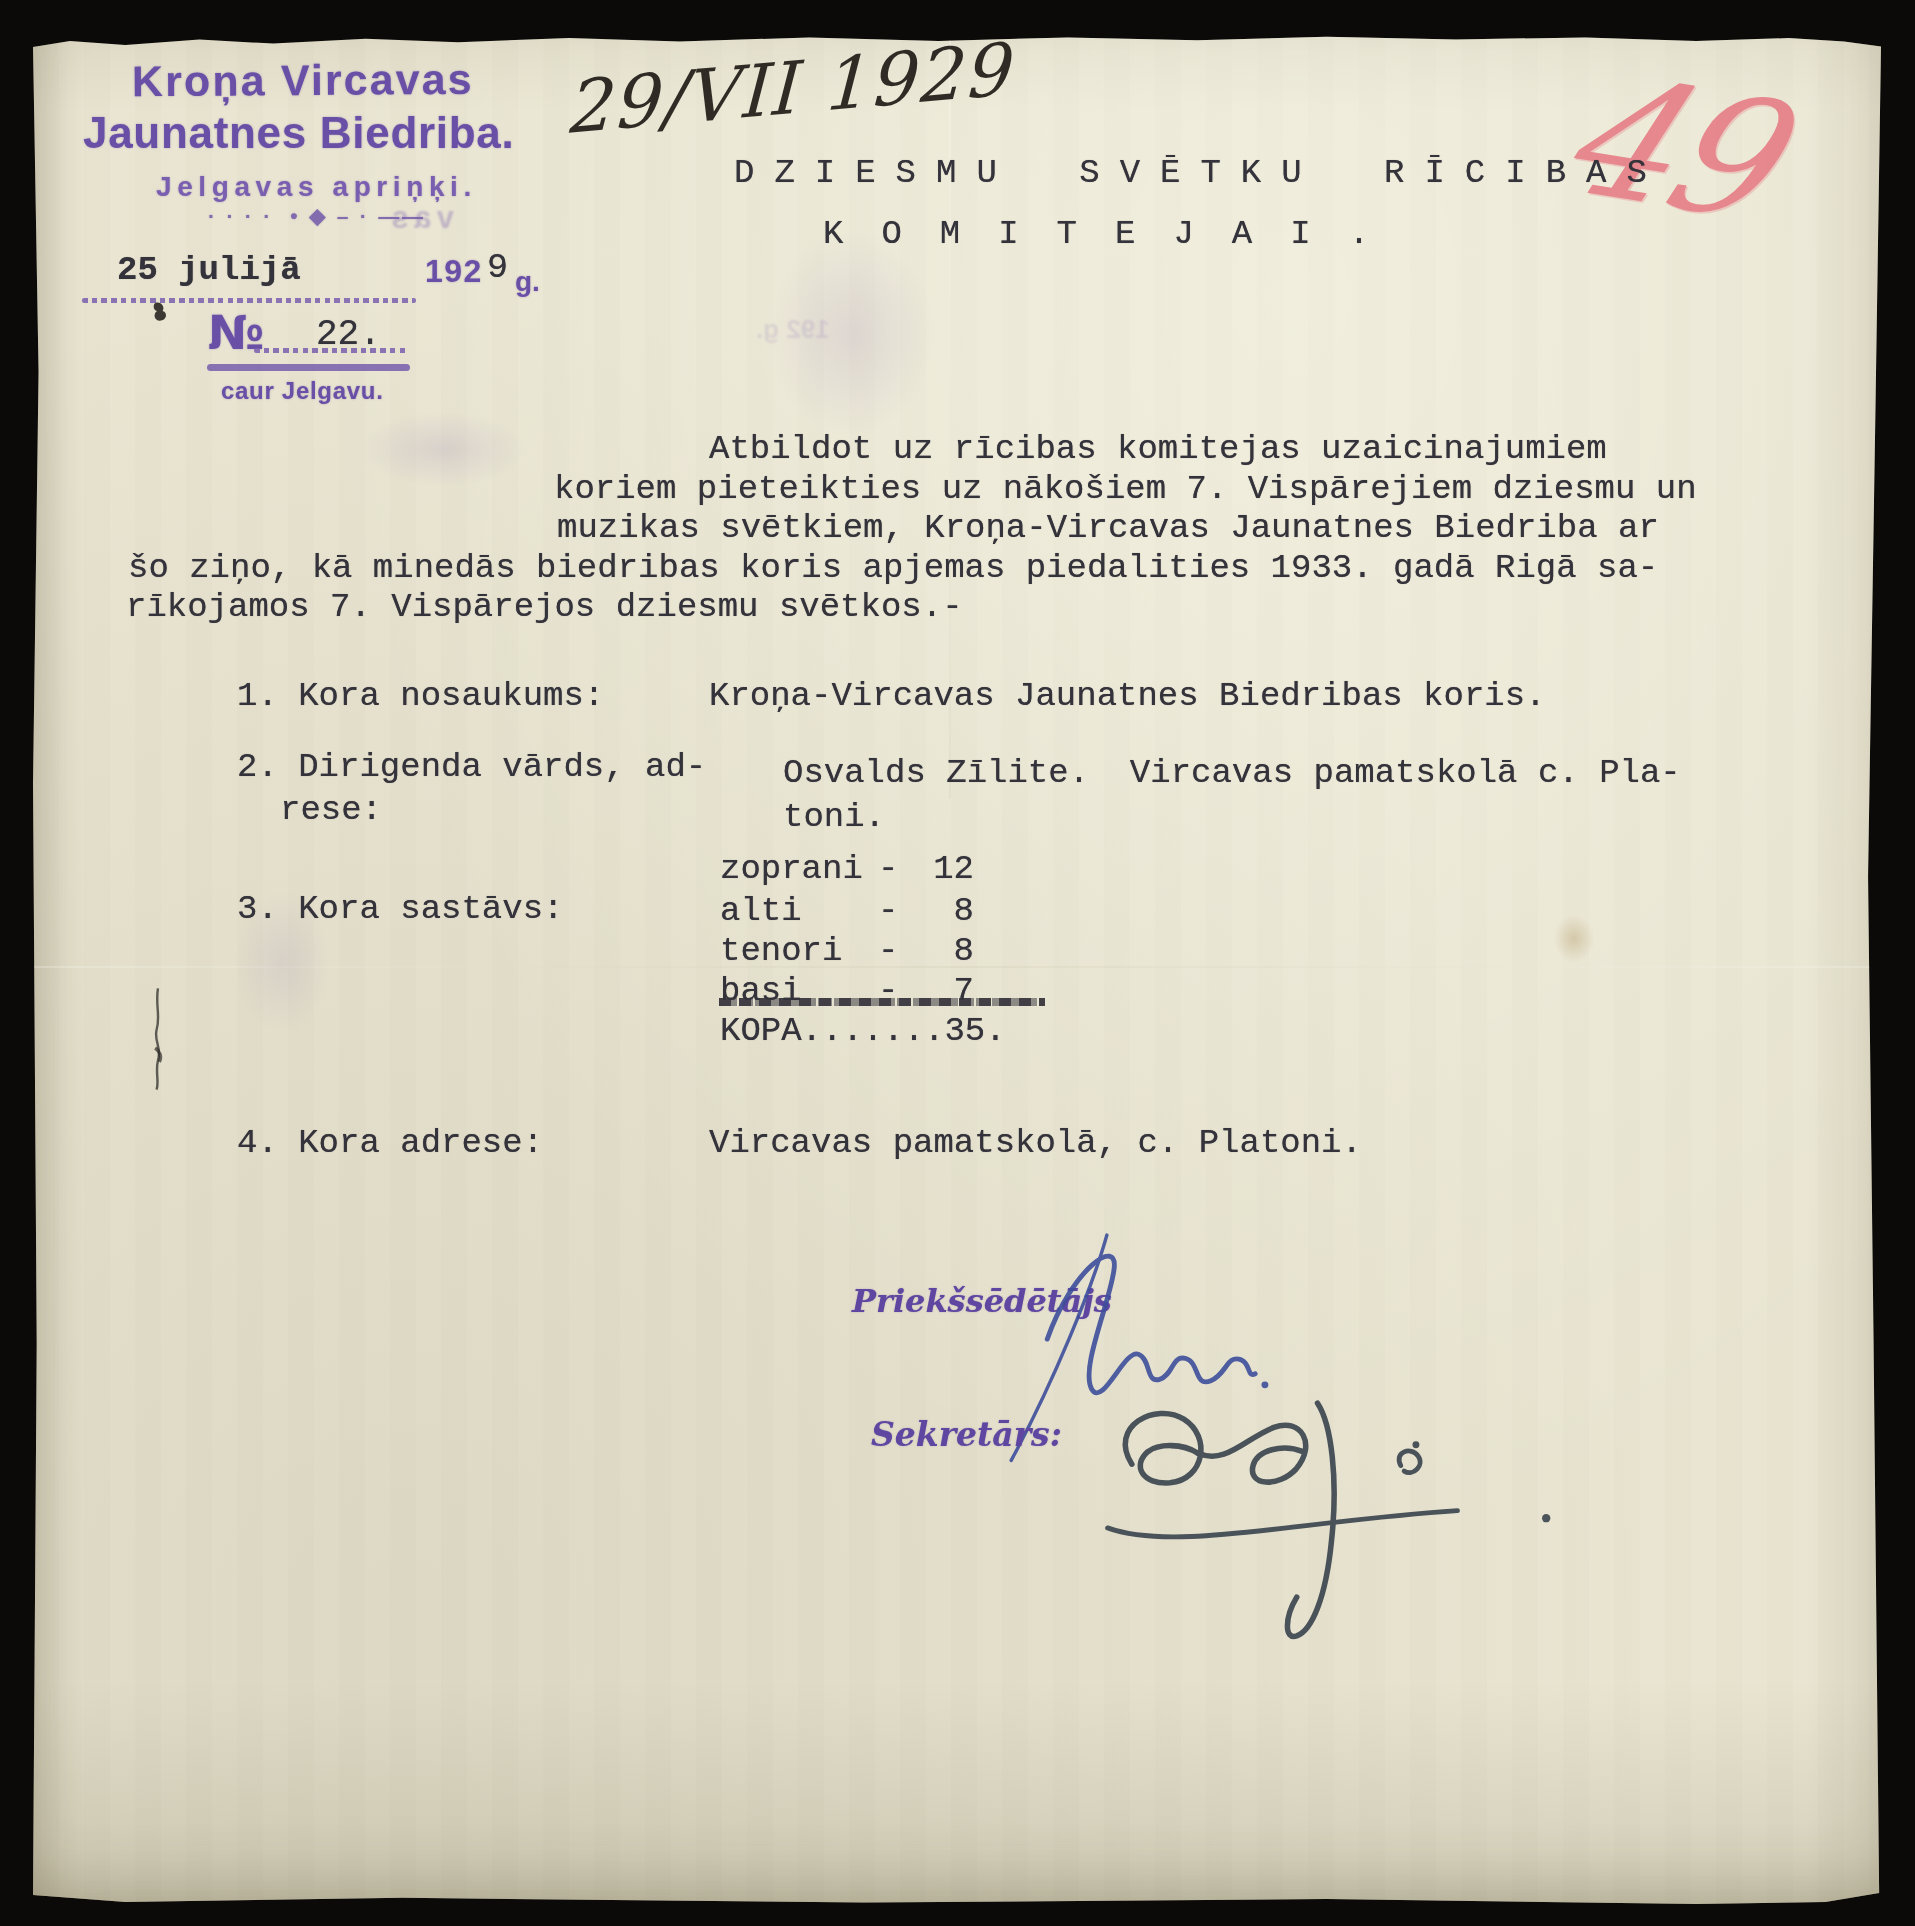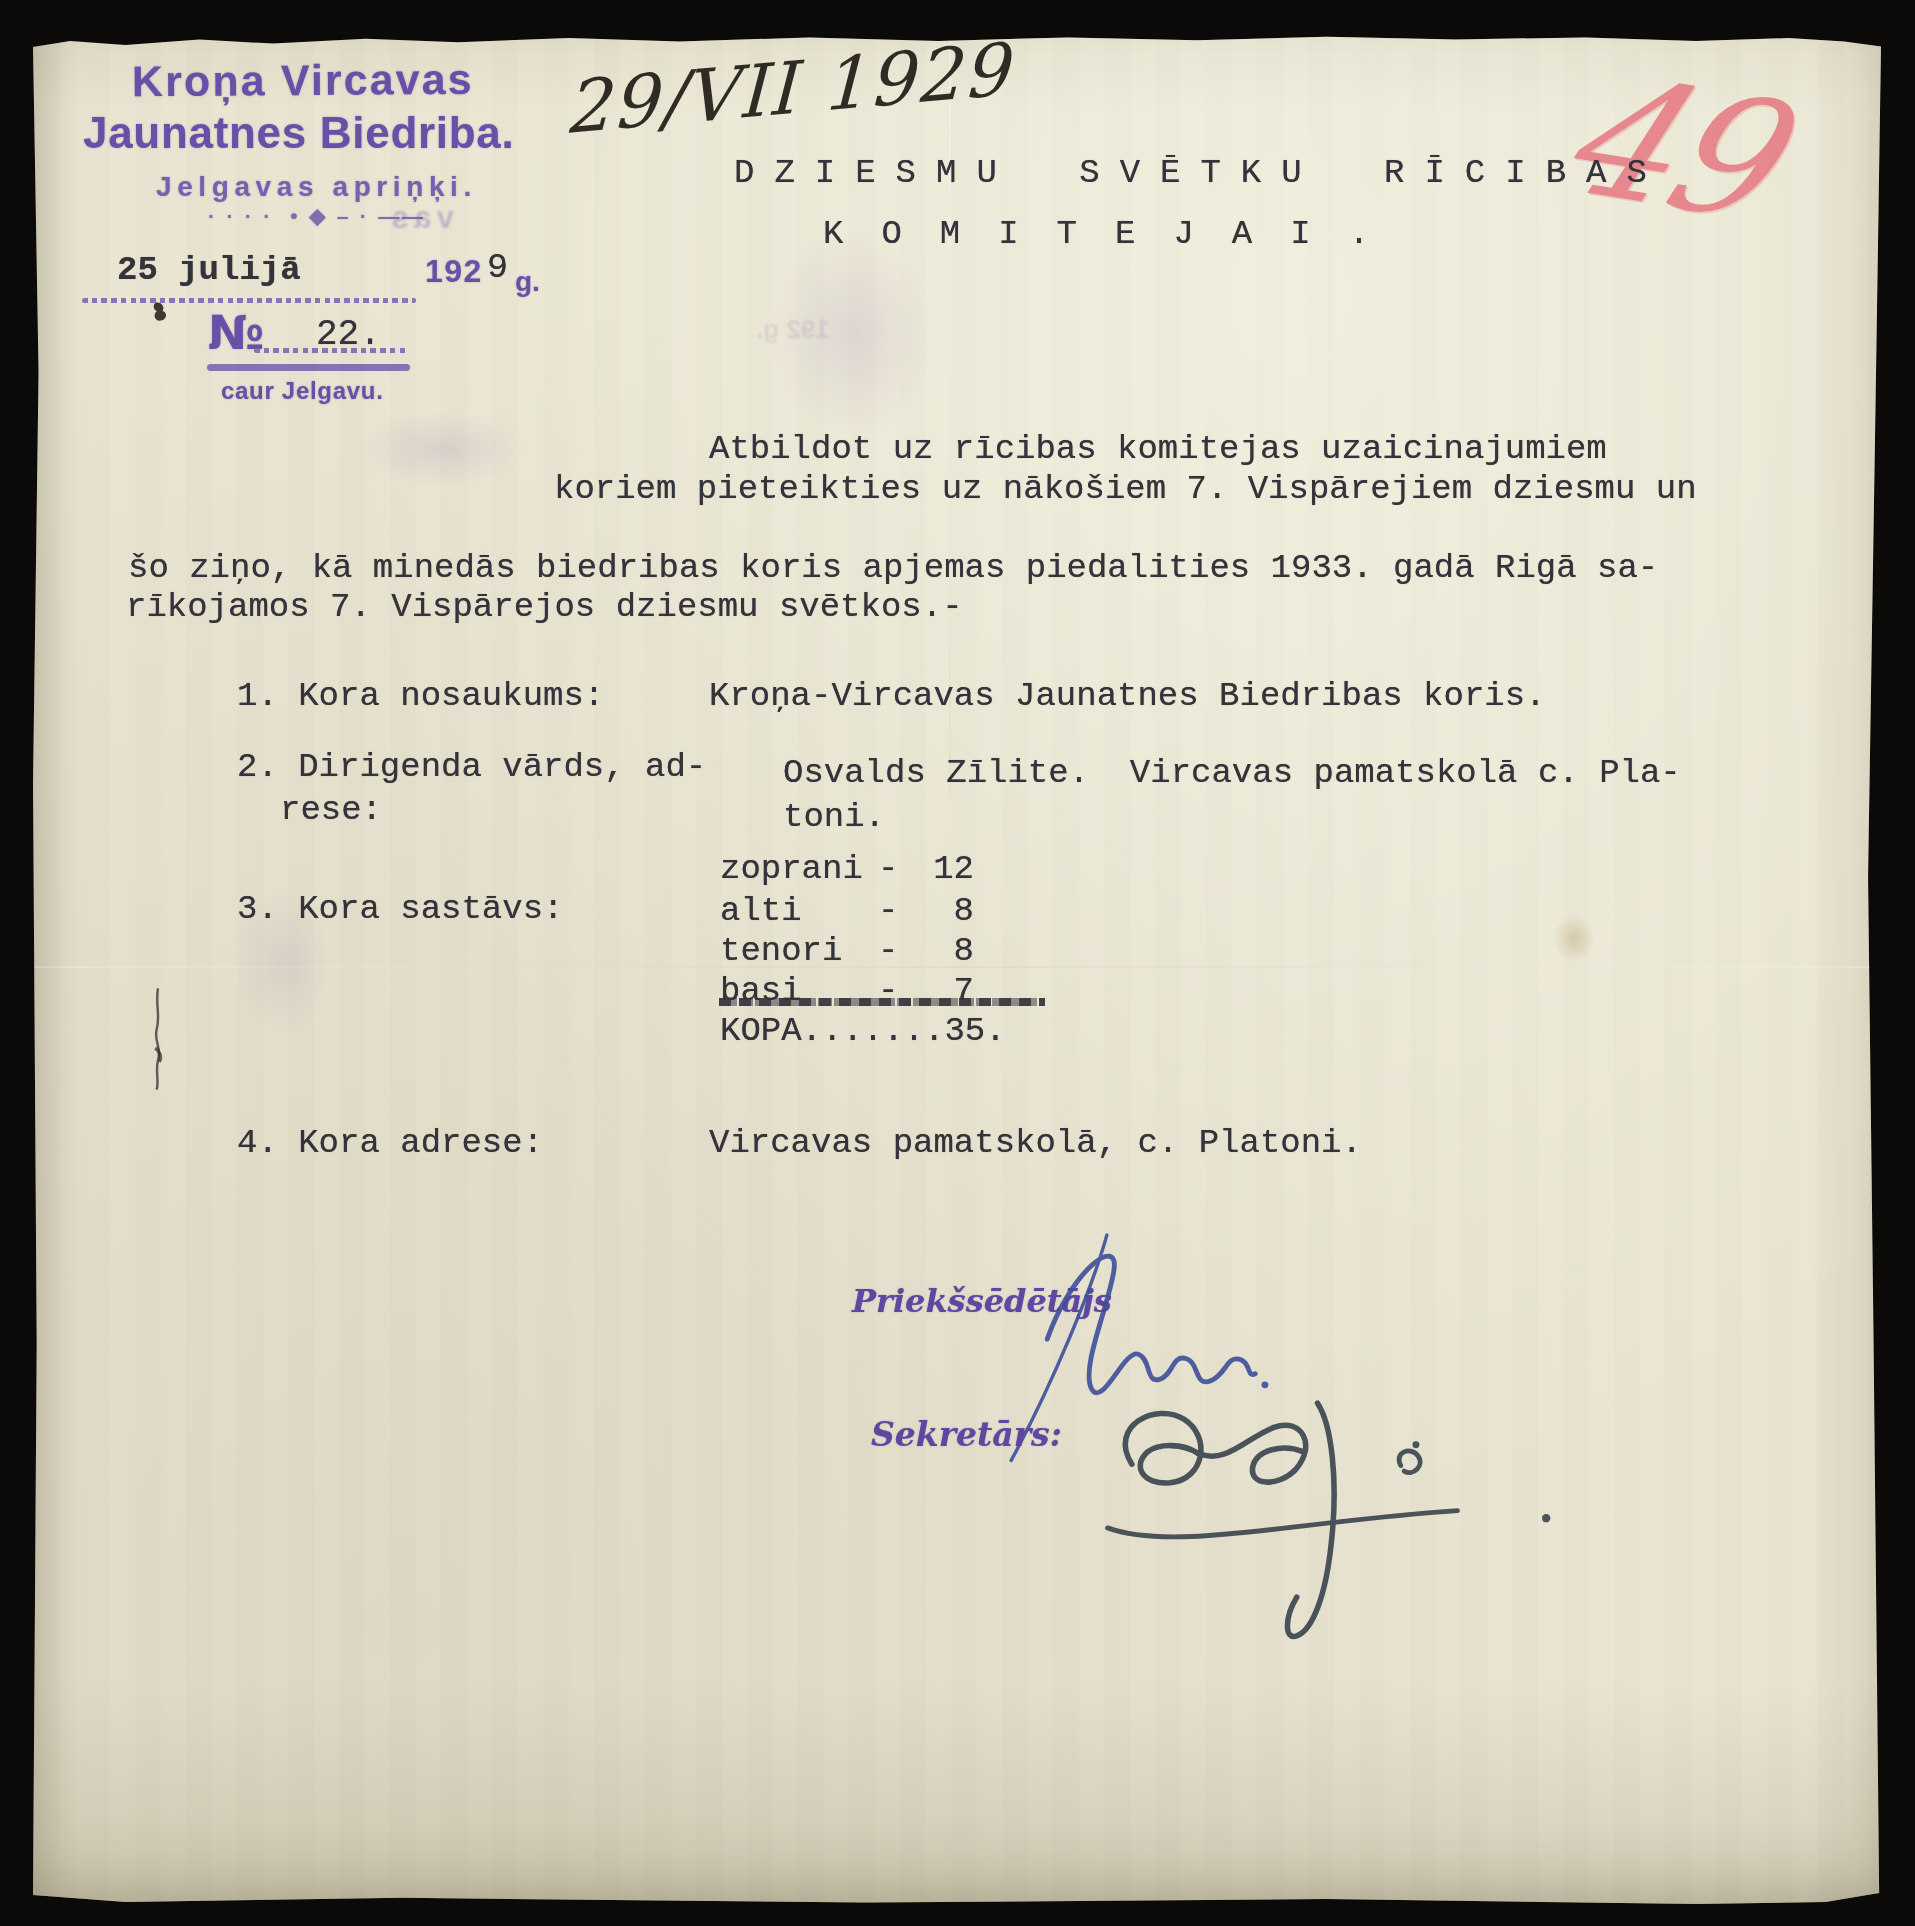--- a/index.html
+++ b/index.html
@@ -88,20 +88,21 @@
   <div class="lh" style="left:515px;top:266px;font-size:28px;">g.</div>
 
   <div class="lh" style="left:208px;top:305px;font-size:47px;font-family:'DejaVu Sans',sans-serif;">№</div>
   <div class="mono" style="left:316px;top:314px;font-size:36px;">22.</div>
   <div class="dotline" style="left:254px;top:348px;width:155px;"></div>
   <div class="solidline" style="left:207px;top:364px;width:203px;"></div>
   <div class="lh" style="left:221px;top:377px;font-size:24px;letter-spacing:0.7px;">caur Jelgavu.</div>
 
   <div class="mono" style="left:709px;top:430px;">Atbildot uz rīcibas komitejas uzaicinajumiem</div>
   <div class="mono" style="left:554px;top:470px;">koriem pieteikties uz nākošiem 7. Vispārejiem dziesmu un</div>
+  <div class="mono" style="left:557px;top:509px;">muzikas svētkiem, Kroņa-Vircavas Jaunatnes Biedriba ar</div>
   <div class="mono" style="left:128px;top:549px;">šo ziņo, kā minedās biedribas koris apjemas piedalities 1933. gadā Rigā sa-</div>
   <div class="mono" style="left:126px;top:588px;">rīkojamos 7. Vispārejos dziesmu svētkos.-</div>
 
   <div class="mono" style="left:237px;top:677px;">1. Kora nosaukums:</div>
   <div class="mono" style="left:709px;top:677px;">Kroņa-Vircavas Jaunatnes Biedribas koris.</div>
 
   <div class="mono" style="left:237px;top:748px;">2. Dirigenda vārds, ad-</div>
   <div class="mono" style="left:280px;top:791px;">rese:</div>
   <div class="mono" style="left:783px;top:754px;">Osvalds Zīlite.  Vircavas pamatskolā c. Pla-</div>
   <div class="mono" style="left:783px;top:798px;">toni.</div>

